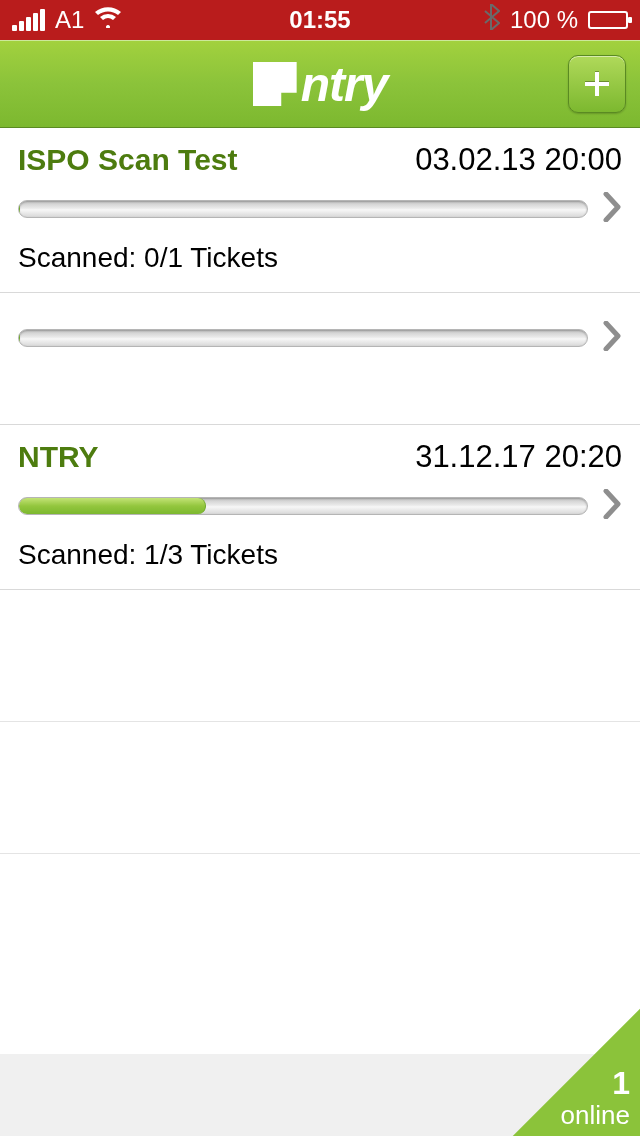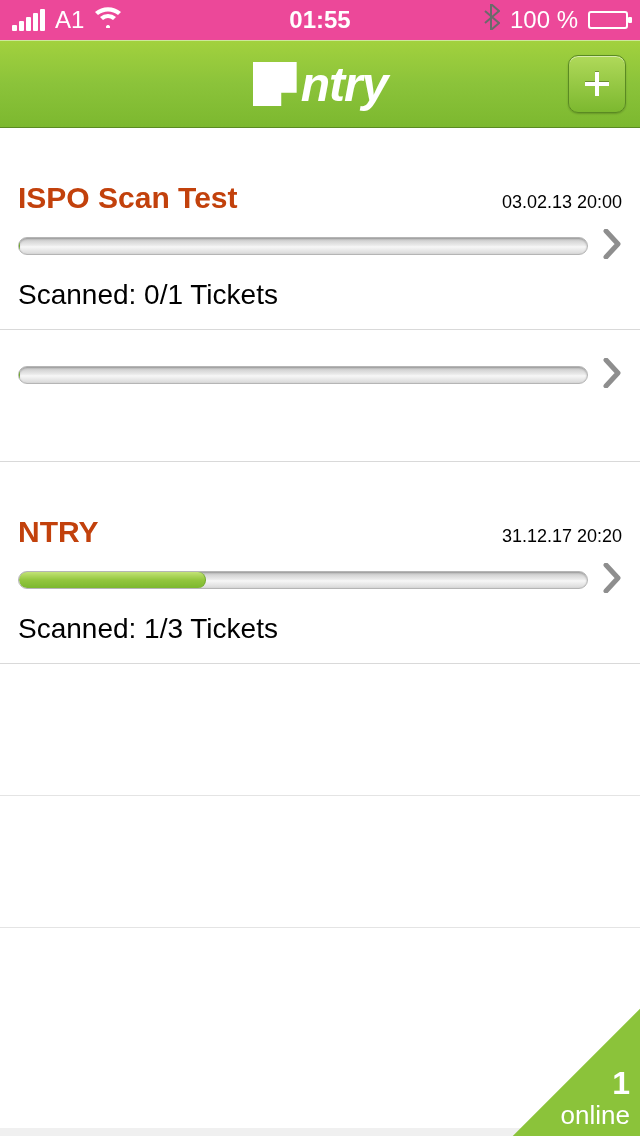--- a/index.html
+++ b/index.html
@@ -1,21 +1,21 @@
 <!DOCTYPE html>
 <html><head>
 <meta charset="utf-8">
 <style>
   * { margin: 0; padding: 0; box-sizing: border-box; }
   html, body { width: 640px; height: 1136px; font-family: -apple-system, "Helvetica Neue", Helvetica, Arial, sans-serif; background: #f0f0f0; overflow: hidden; }
 
   
   .status-bar {
     height: 40px;
-    background: #ec4899;
+    background: #b91c1c;
     color: #fff;
     display: flex;
     align-items: center;
     justify-content: space-between;
     padding: 0 12px;
     font-size: 24px;
     font-weight: 500;
   }
   .status-left, .status-right { display: flex; align-items: center; gap: 10px; }
   .status-center { position: absolute; left: 50%; transform: translateX(-50%); font-weight: 600; }
@@ -60,22 +60,22 @@
   
   .list { background:#fff; }
   .row {
     border-bottom: 1px solid #d9d9d9;
     padding: 14px 18px 18px 18px;
     position: relative;
     min-height: 132px;
   }
   .row-empty { height: 132px; border-bottom: 1px solid #e4e4e4; }
   .row-top { display:flex; justify-content:space-between; align-items:baseline; }
-  .title { font-size: 30px; font-weight: 700; color:#c2410c;margin-top:39px; }
-  .date { font-size: 18px; color:#000; font-weight: 400; }
+  .title { font-size: 30px; font-weight: 700; color:#4d7c0f; }
+  .date { font-size: 31px; color:#000; font-weight: 400; }
   .progress-wrap { display:flex; align-items:center; gap: 14px; margin-top: 14px; }
   .progress {
     flex: 1; height: 18px; border-radius: 9px;
     background: linear-gradient(to bottom, #c6c6c6 0%, #eaeaea 45%, #f7f7f7 55%, #d8d8d8 100%);
     box-shadow: inset 0 1px 2px rgba(0,0,0,0.25), 0 1px 0 #fff;
     position: relative; overflow: hidden;
     border: 1px solid #b5b5b5;
   }
   .progress-fill {
     position:absolute; left:0; top:0; bottom:0;

